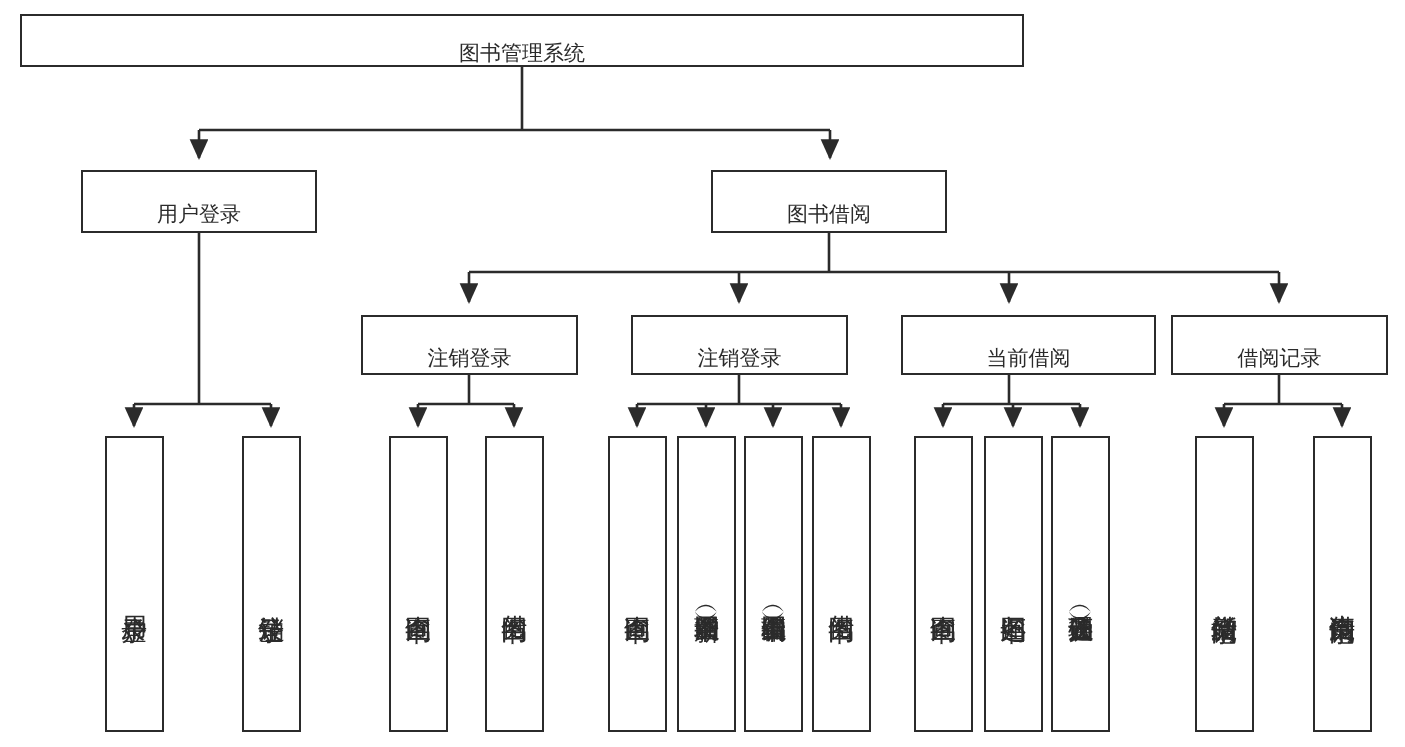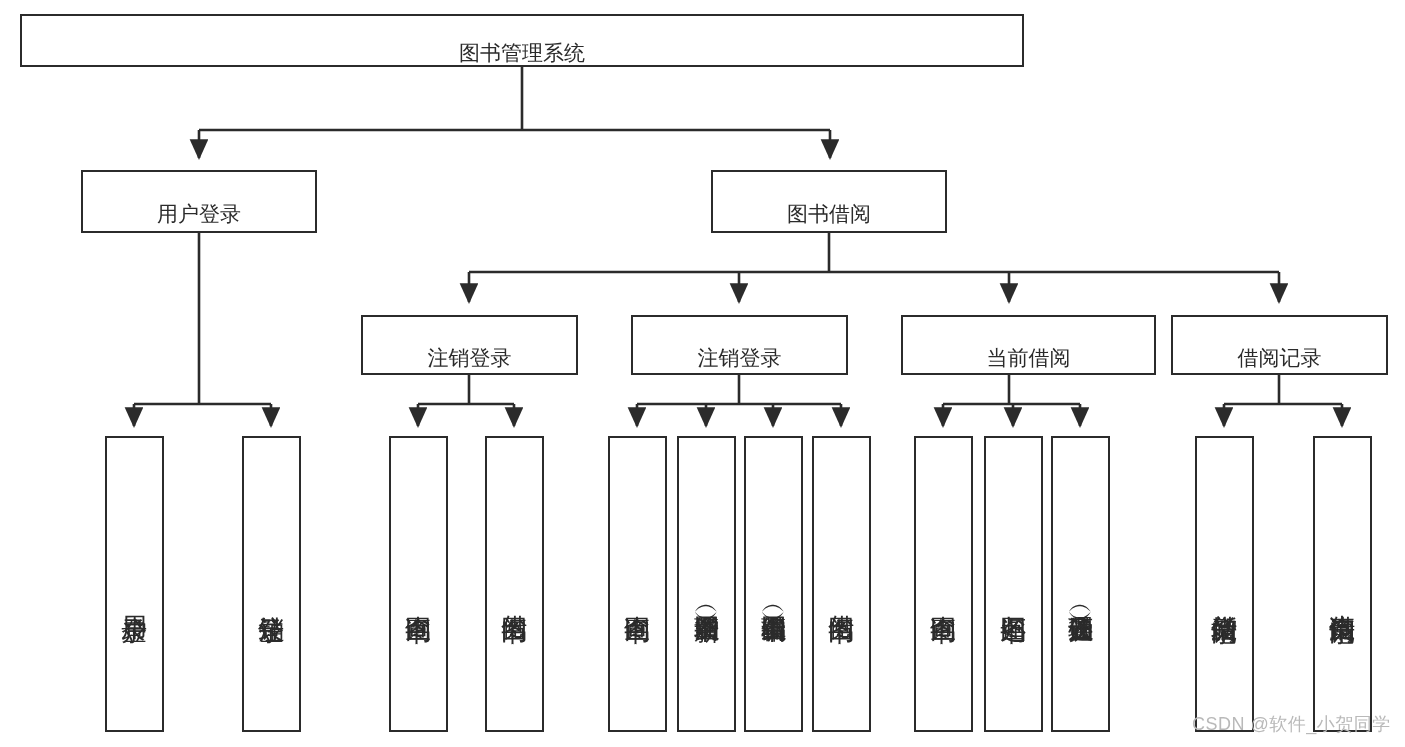--- a/index.html
+++ b/index.html
@@ -190,15 +190,14 @@
     <span class="label">确认归还（管理员）</span>
   </div>
 
   <div class="node vert" style="left:1195px; top:436px; width:59px; height:296px;">
     <span class="label">新增借阅记录</span>
   </div>
   <div class="node vert" style="left:1313px; top:436px; width:59px; height:296px;">
     <span class="label">查询借阅记录</span>
   </div>
 
-  <div class="watermark">CSDN @软件_小贺同学</div>
 
 </div>
 
 </body></html>

